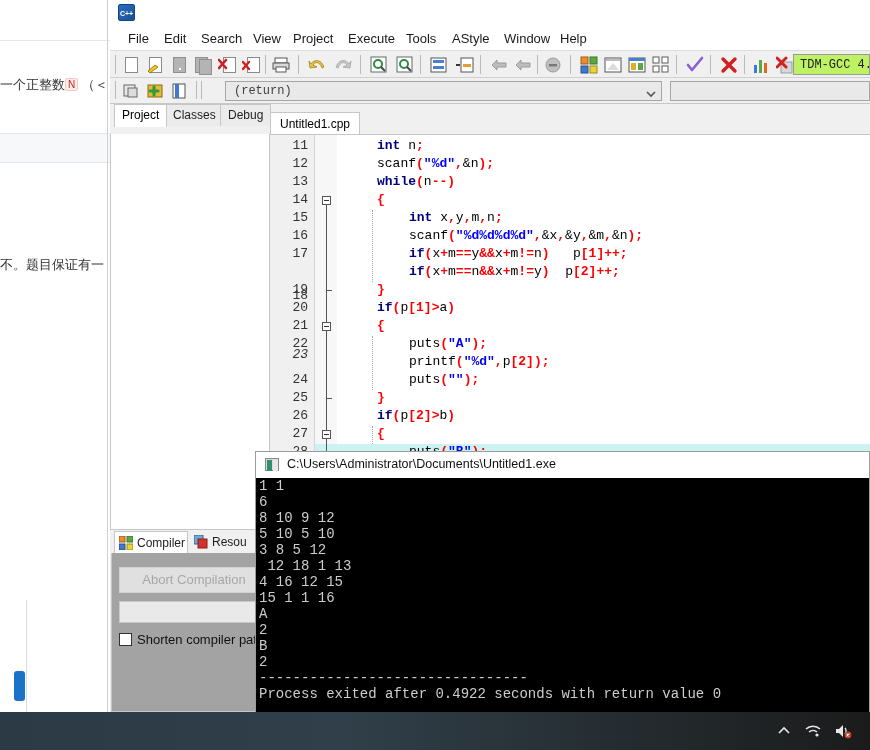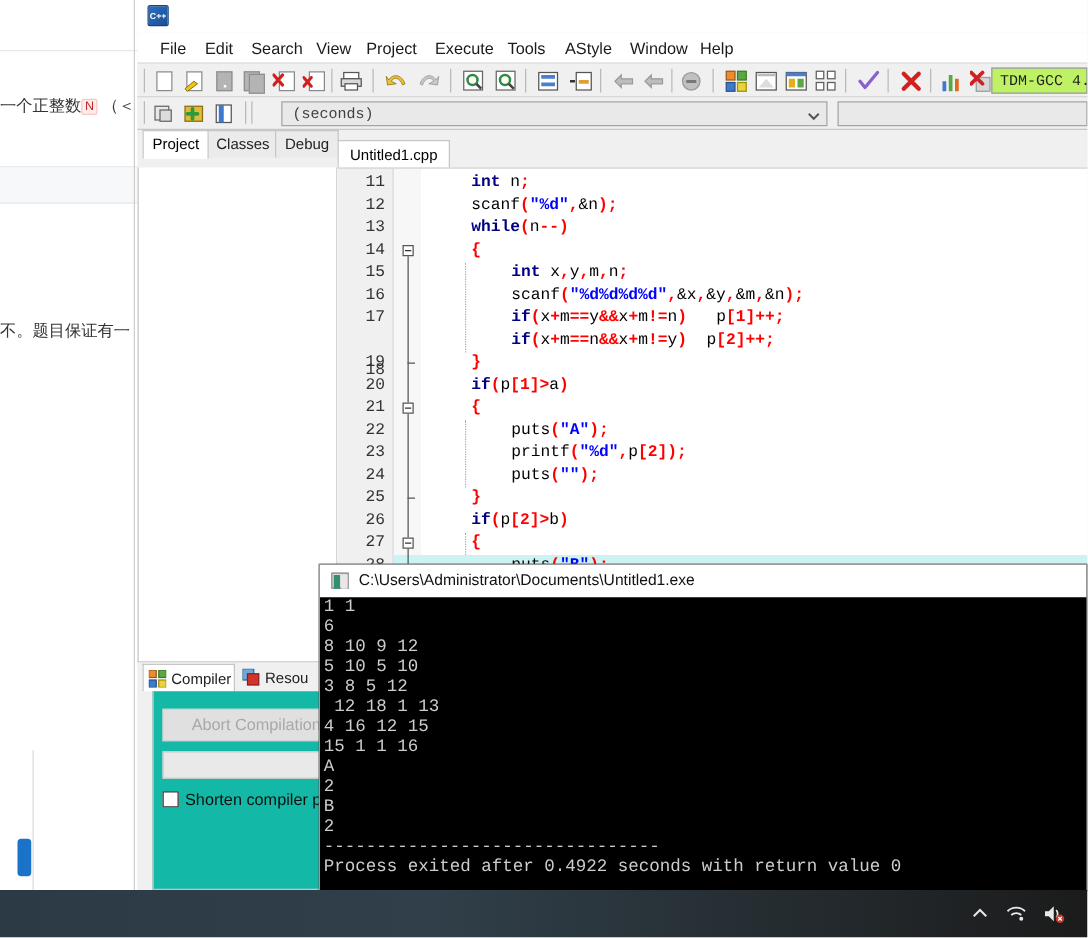--- a/index.html
+++ b/index.html
@@ -94,21 +94,21 @@
   .vline { position:absolute; width:1px; background:#555; }
   .foldbox { position:absolute; width:9px; height:9px; border:1px solid #555; background:#fff; }
   .foldbox::before { content:""; position:absolute; left:1px; top:3px; width:5px; height:1px; background:#333; }
   .dotline { position:absolute; width:0; border-left:1px dotted #aaa; }
 
   
   .reportpane { position:absolute; left:0; top:530px; width:160px; height:182px; background:#f0f0f0; }
   .rtabs { position:relative; height:23px; }
   .rtab { position:absolute; top:1px; height:22px; font-size:12px; color:#222; padding:4px 4px 0 22px; white-space:nowrap; }
   .rtab.sel { background:#ffffff; border:1px solid #c6c6c6; border-bottom:none; }
-  .rbody { position:absolute; left:12px; top:23px; width:160px; height:159px; background:#14b8a6; border:1px solid #c6c6c6; border-top:none;padding-left:13px; }
+  .rbody { position:absolute; left:1px; top:23px; width:160px; height:159px; background:#a3a3a3; border:1px solid #c6c6c6; border-top:none;padding-left:13px; }
   .abortbtn { position:absolute; left:7px; top:14px; width:150px; height:26px; background:#e0e0e0; border:1px solid #d2d2d2;
               color:#a8a8a8; font-size:13px; text-align:center; line-height:24px; }
   .progbar { position:absolute; left:7px; top:48px; width:150px; height:22px; background:#e9e9e9; border:1px solid #c9c9c9; }
   .chkrow { position:absolute; left:7px; top:79px; font-size:13px; color:#111; white-space:nowrap; }
   .chkbox { display:inline-block; width:13px; height:13px; border:1px solid #333; background:#fff; vertical-align:-2px; margin-right:5px; }
 
   
   .console { position:absolute; left:255px; top:451px; width:615px; height:262px; background:#000; border:1px solid #9b9b9b; }
   .con-title { position:relative; height:26px; background:#ffffff; }
   .con-title .cicon { position:absolute; left:9px; top:6px; width:14px; height:13px; background:#ddd; border:1px solid #888; }
@@ -392,21 +392,21 @@
         <span class="ic">
           <svg width="18" height="18">
               <rect x="3" y="2" width="12" height="14" fill="#fff" stroke="#555"></rect>
               <rect x="5" y="2" width="4" height="14" fill="#3f79cc"></rect>
             </svg>
         </span>
       </div>
       <div class="tbsep" style="left:86px;top:3px;height:18px"></div>
       <div class="tbsep" style="left:91px;top:3px;height:18px"></div>
       <div class="combo-proj">
-        <span class="txt">(seconds)</span>
+        <span class="txt">(return)</span>
         <span class="arrow">
           <svg width="12" height="12">
               <path d="M2 4 L6 8 L10 4" stroke="#555" stroke-width="1.6" fill="none"></path>
             </svg>
         </span>
       </div>
       <div class="combo-cmp"></div>
     </div>
 
     <div class="panelrow">
@@ -428,21 +428,21 @@
             <div class="ln" style="top: 39px;">13</div>
             <div class="ln" style="top: 57px;">14</div>
             <div class="ln" style="top: 75px;">15</div>
             <div class="ln" style="top: 93px;">16</div>
             <div class="ln" style="top: 111px;">17</div>
             <div class="ln" style="top: 129px; margin-top: 24px;">18</div>
             <div class="ln" style="top: 147px;">19</div>
             <div class="ln" style="top: 165px;">20</div>
             <div class="ln" style="top: 183px;">21</div>
             <div class="ln" style="top: 201px;">22</div>
-            <div class="ln" style="top: 219px;">23</div>
+            <div class="ln" style="top: 212px; font-style: italic;">23</div>
             <div class="ln" style="top: 237px;">24</div>
             <div class="ln" style="top: 255px;">25</div>
             <div class="ln" style="top: 273px;">26</div>
             <div class="ln" style="top: 291px;">27</div>
             <div class="ln" style="top: 309px;">28</div>
           </div>
         <div class="foldcol" id="foldcol">
             <div class="hl" style="top: 309px; left: 0px; right: 0px;"></div>
             <div class="vline" style="left: 11px; top: 67px; height: 256px;"></div>
             <div class="foldbox" style="left: 7px; top: 61px;"></div>

